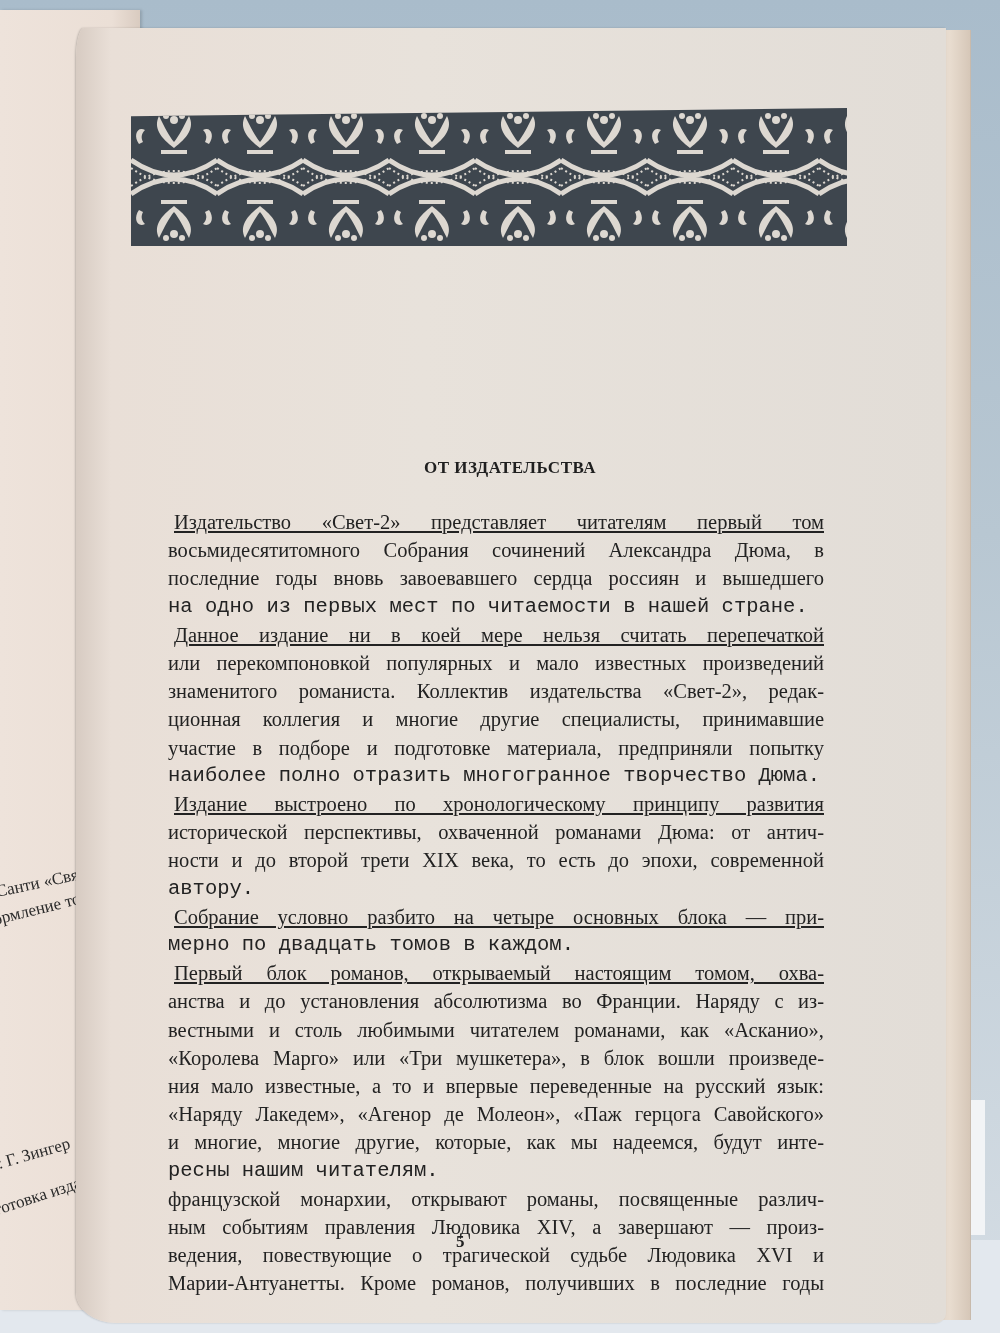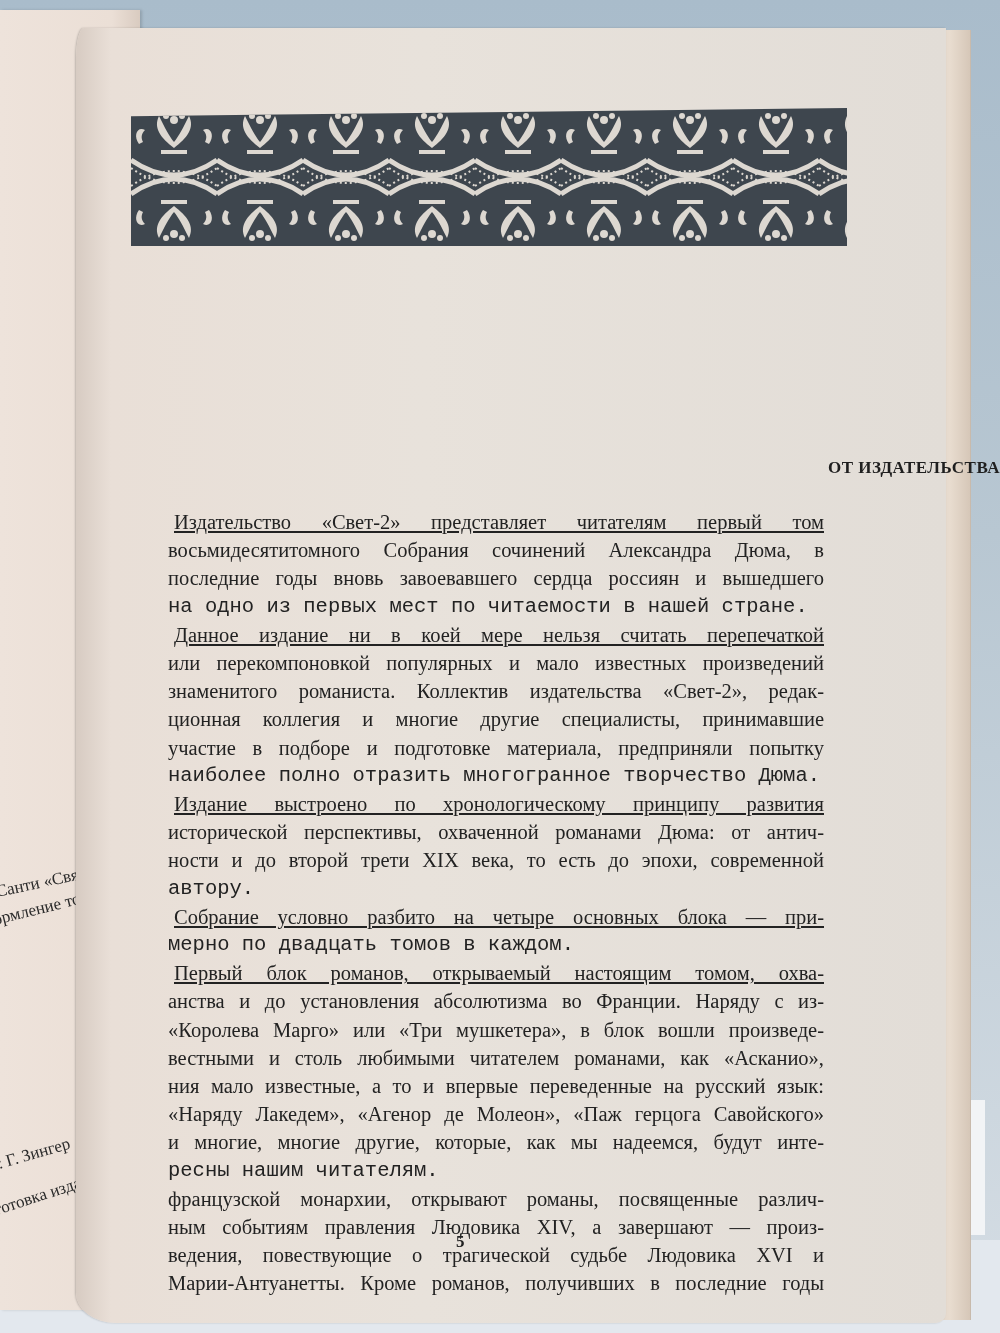--- a/index.html
+++ b/index.html
@@ -48,21 +48,21 @@
     box-shadow: -1px 0 2px rgba(0,0,0,0.2);
   }
   .ornament {
     position:absolute; left:131px; top:108px; width:716px; height:138px;
     background:#3e464e;
     clip-path: polygon(0 6%, 100% 0, 100% 100%, 0 100%);
     overflow:hidden;
   }
   .ornament svg { width:100%; height:100%; display:block; }
   .heading {
-    position:absolute; left:0; top:458px; width:1000px; text-align:right;
+    position:absolute; left:0; top:458px; width:1000px; text-align:center;
     font-weight:bold; font-size:17px; letter-spacing:0.5px; color:#1f1f1f;
     padding-left:20px; box-sizing:border-box;
   }
   .body-text {
     position:absolute; left:168px; top:508px; width:656px;
     font-size:20.5px; line-height:28.2px; color:#222;
     text-align:justify;
   }
   .line { display:block; text-align:justify; text-align-last:justify; white-space:nowrap; }
   .line.last { text-align-last:left;font-family:Liberation Mono, monospace; }
@@ -137,22 +137,22 @@
     <span class="line">участие в подборе и подготовке материала, предприняли попытку</span>
     <span class="line last">наиболее полно отразить многогранное творчество Дюма.</span>
     <span class="line indent">Издание выстроено по хронологическому принципу развития</span>
     <span class="line">исторической перспективы, охваченной романами Дюма: от антич-</span>
     <span class="line">ности и до второй трети XIX века, то есть до эпохи, современной</span>
     <span class="line last">автору.</span>
     <span class="line indent">Собрание условно разбито на четыре основных блока — при-</span>
     <span class="line last">мерно по двадцать томов в каждом.</span>
     <span class="line indent">Первый блок романов, открываемый настоящим томом, охва-</span>
     <span class="line">анства и до установления абсолютизма во Франции. Наряду с из-</span>
+    <span class="line">вестными и столь любимыми читателем романами, как «Асканио»,</span>
     <span class="line">«Королева Марго» или «Три мушкетера», в блок вошли произведе-</span>
-    <span class="line">вестными и столь любимыми читателем романами, как «Асканио»,</span>
     <span class="line">ния мало известные, а то и впервые переведенные на русский язык:</span>
     <span class="line">«Наряду Лакедем», «Агенор де Молеон», «Паж герцога Савойского»</span>
     <span class="line">и многие, многие другие, которые, как мы надеемся, будут инте-</span>
     <span class="line last">ресны нашим читателям.</span>
     <span class="line">французской монархии, открывают романы, посвященные различ-</span>
     <span class="line">ным событиям правления Людовика XIV, а завершают — произ-</span>
     <span class="line">ведения, повествующие о трагической судьбе Людовика XVI и</span>
     <span class="line">Марии-Антуанетты. Кроме романов, получивших в последние годы</span>
   </div>
 

